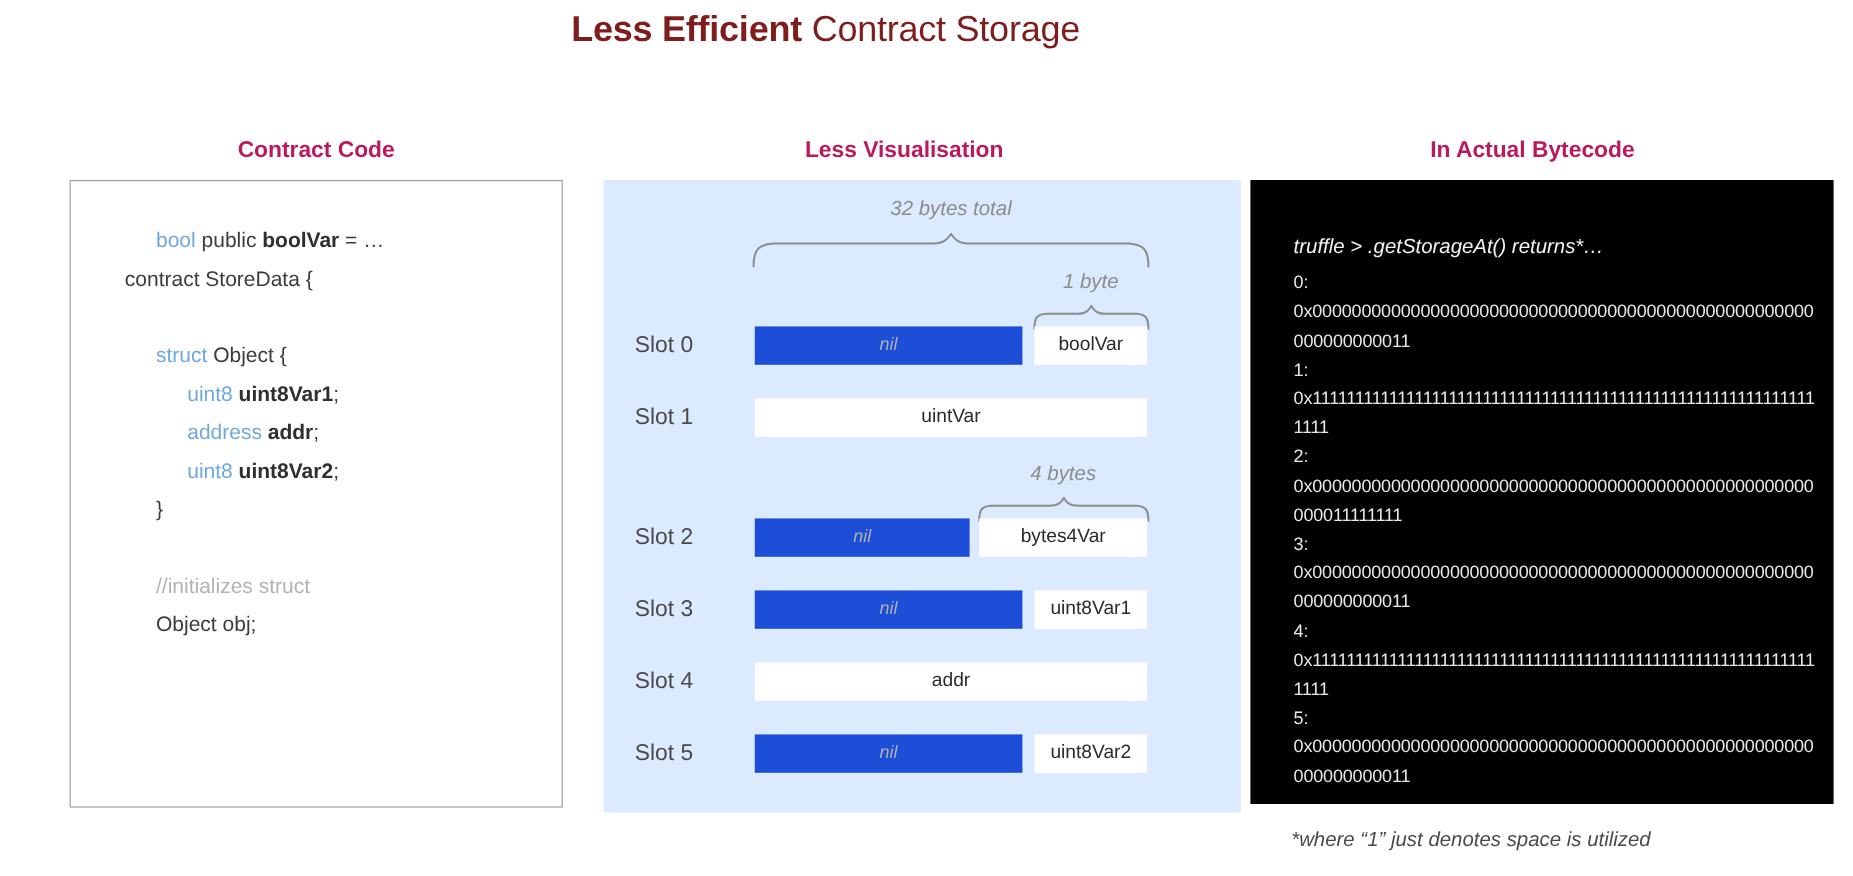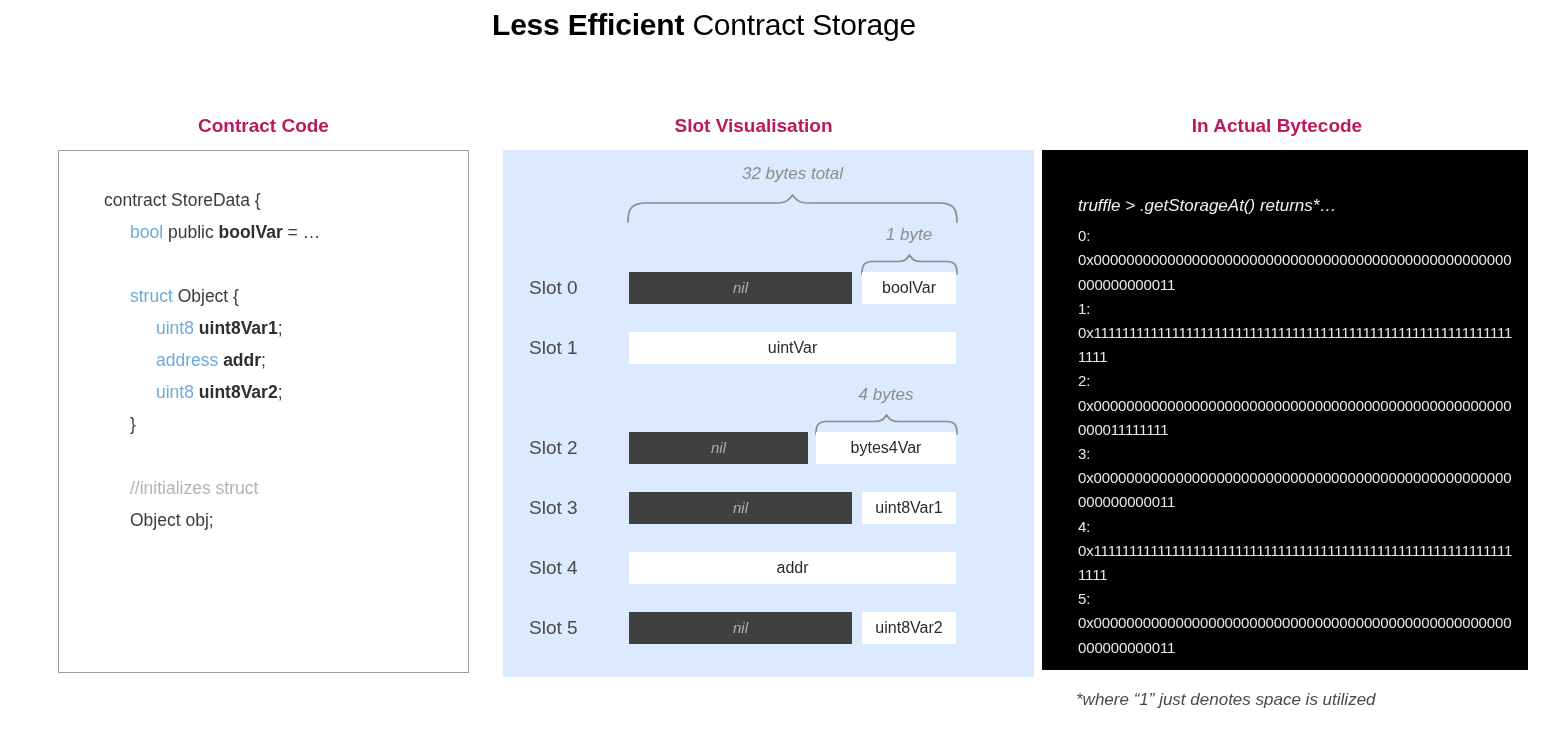--- a/index.html
+++ b/index.html
@@ -8,21 +8,21 @@
     width:1544px; height:730px;
     background:#ffffff;
     font-family:"Liberation Sans", sans-serif;
     color:#3c3c3c;
     position:relative;
     overflow:hidden;
   }
   .page-title {
     position:absolute; left:0; top:8px; width:1376px;
     text-align:center; font-size:30px; letter-spacing:-0.2px;
-    color:#000000; white-space:nowrap;margin-left:16px;
+    color:#7f1d1d; white-space:nowrap;
   }
   .page-title .strong { font-weight:bold; }
   .page-title .light { font-weight:normal; }
 
   .col-title {
     position:absolute; font-size:19px; font-weight:bold;
     color:#be185d; text-align:center; white-space:nowrap;
   }
   #title-code   { left:58px;   top:115px; width:411px; }
   #title-slot   { left:503px;  top:115px; width:501px; }
@@ -50,21 +50,21 @@
     position:absolute; left:503px; top:150px; width:531px; height:527px;
     background:#dbeafe;
   }
   .slot-row { position:absolute; height:32px; }
   .slot-label {
     position:absolute; left:26px; width:88px; height:32px;
     line-height:32px; font-size:19px; color:#4a4a4a; white-space:nowrap;
   }
   .seg { position:absolute; height:32px; line-height:32px;
          text-align:center; font-size:16px; white-space:nowrap; }
-  .seg-nil  { background:#404040; color:#b0b0b0; font-style:italic; font-size:15px; }
+  .seg-nil  { background:#1d4ed8; color:#b0b0b0; font-style:italic; font-size:15px; }
   .seg-full { background:#ffffff; color:#2b2b2b; }
   .brace-label {
     position:absolute; font-style:italic; font-size:17px; color:#8c8c8c;
     white-space:nowrap; text-align:center;
   }
   .brace { position:absolute; }
 
   
   .byte-panel {
     position:absolute; left:1042px; top:150px; width:486px; height:520px;
@@ -86,27 +86,27 @@
   }
 </style>
 </head>
 <body>
 
 <div class="page-title">
   <span class="strong">Less Efficient</span><span class="light"> Contract Storage</span>
 </div>
 
 <div class="col-title" id="title-code">Contract Code</div>
-<div class="col-title" id="title-slot">Slot Visualisation</div>
+<div class="col-title" id="title-slot">Less Visualisation</div>
 <div class="col-title" id="title-byte">In Actual Bytecode</div>
 
 <div class="code-panel">
   <div class="code-body" id="code-body">
+      <div class="code-line ind1"><span class="kw">bool</span><span class=""> public </span><span class="var">boolVar</span><span class=""> = …</span></div>
       <div class="code-line"><span class="">contract StoreData {</span></div>
-      <div class="code-line ind1"><span class="kw">bool</span><span class=""> public </span><span class="var">boolVar</span><span class=""> = …</span></div>
       <div class="blank"></div>
       <div class="code-line ind1"><span class="kw">struct</span><span class=""> Object {</span></div>
       <div class="code-line ind2"><span class="kw">uint8</span><span class=""> </span><span class="var">uint8Var1</span><span class="">;</span></div>
       <div class="code-line ind2"><span class="kw">address</span><span class=""> </span><span class="var">addr</span><span class="">;</span></div>
       <div class="code-line ind2"><span class="kw">uint8</span><span class=""> </span><span class="var">uint8Var2</span><span class="">;</span></div>
       <div class="code-line ind1"><span class="">}</span></div>
       <div class="blank"></div>
       <div class="code-line ind1"><span class="cmt">//initializes struct</span></div>
       <div class="code-line ind1"><span class="">Object obj;</span></div>
     </div>

